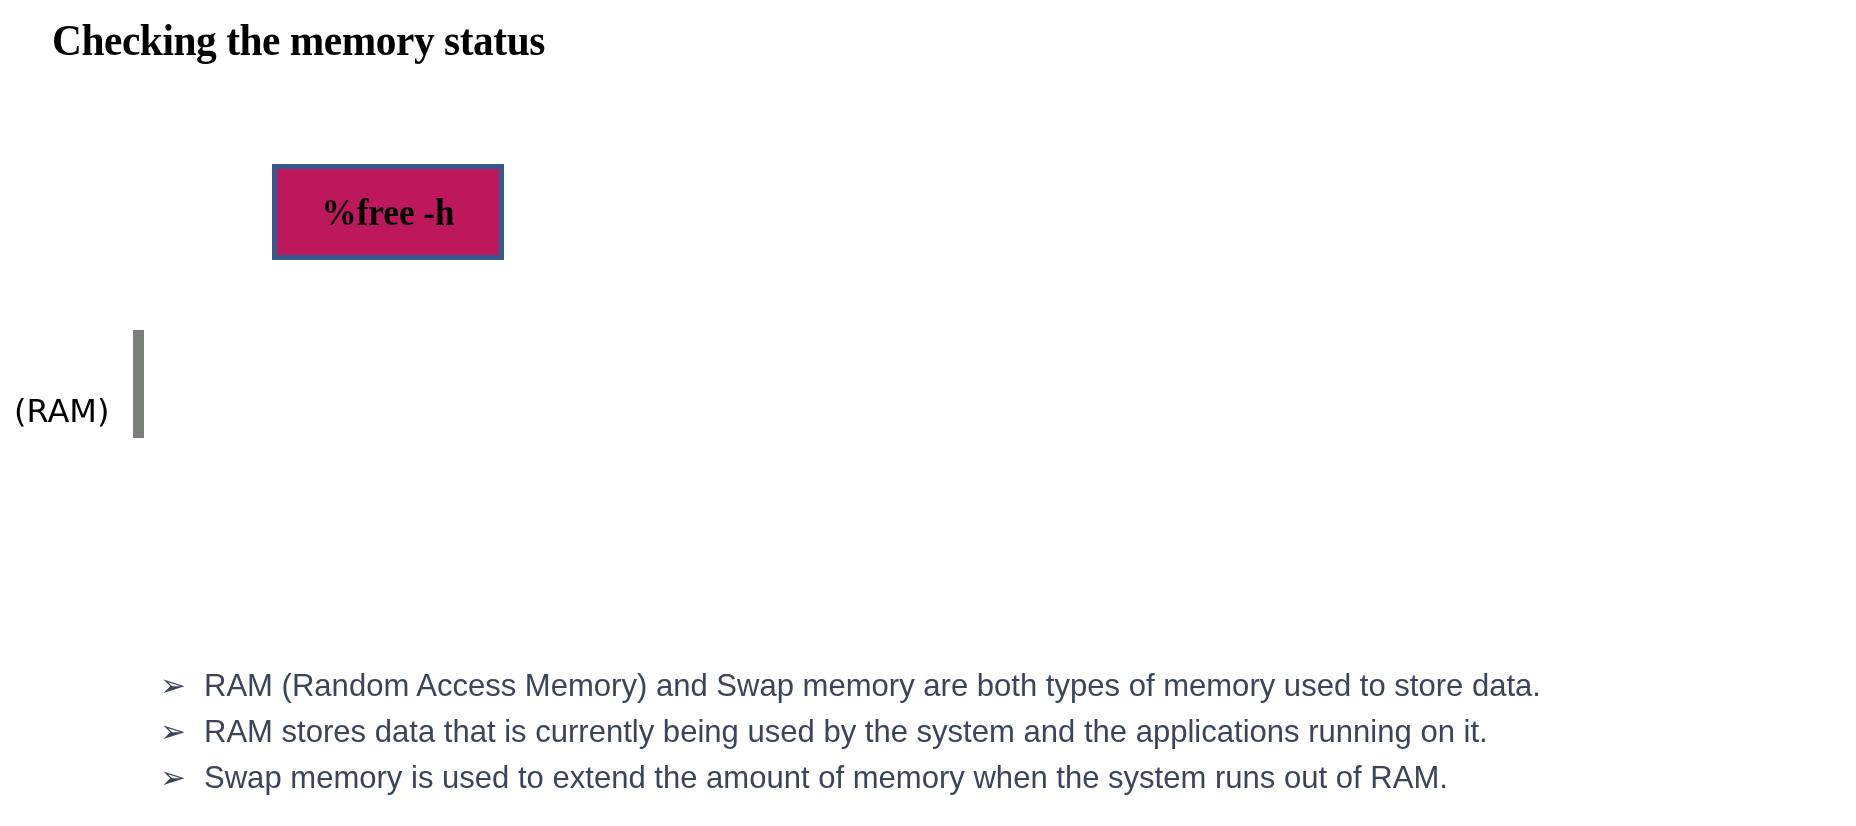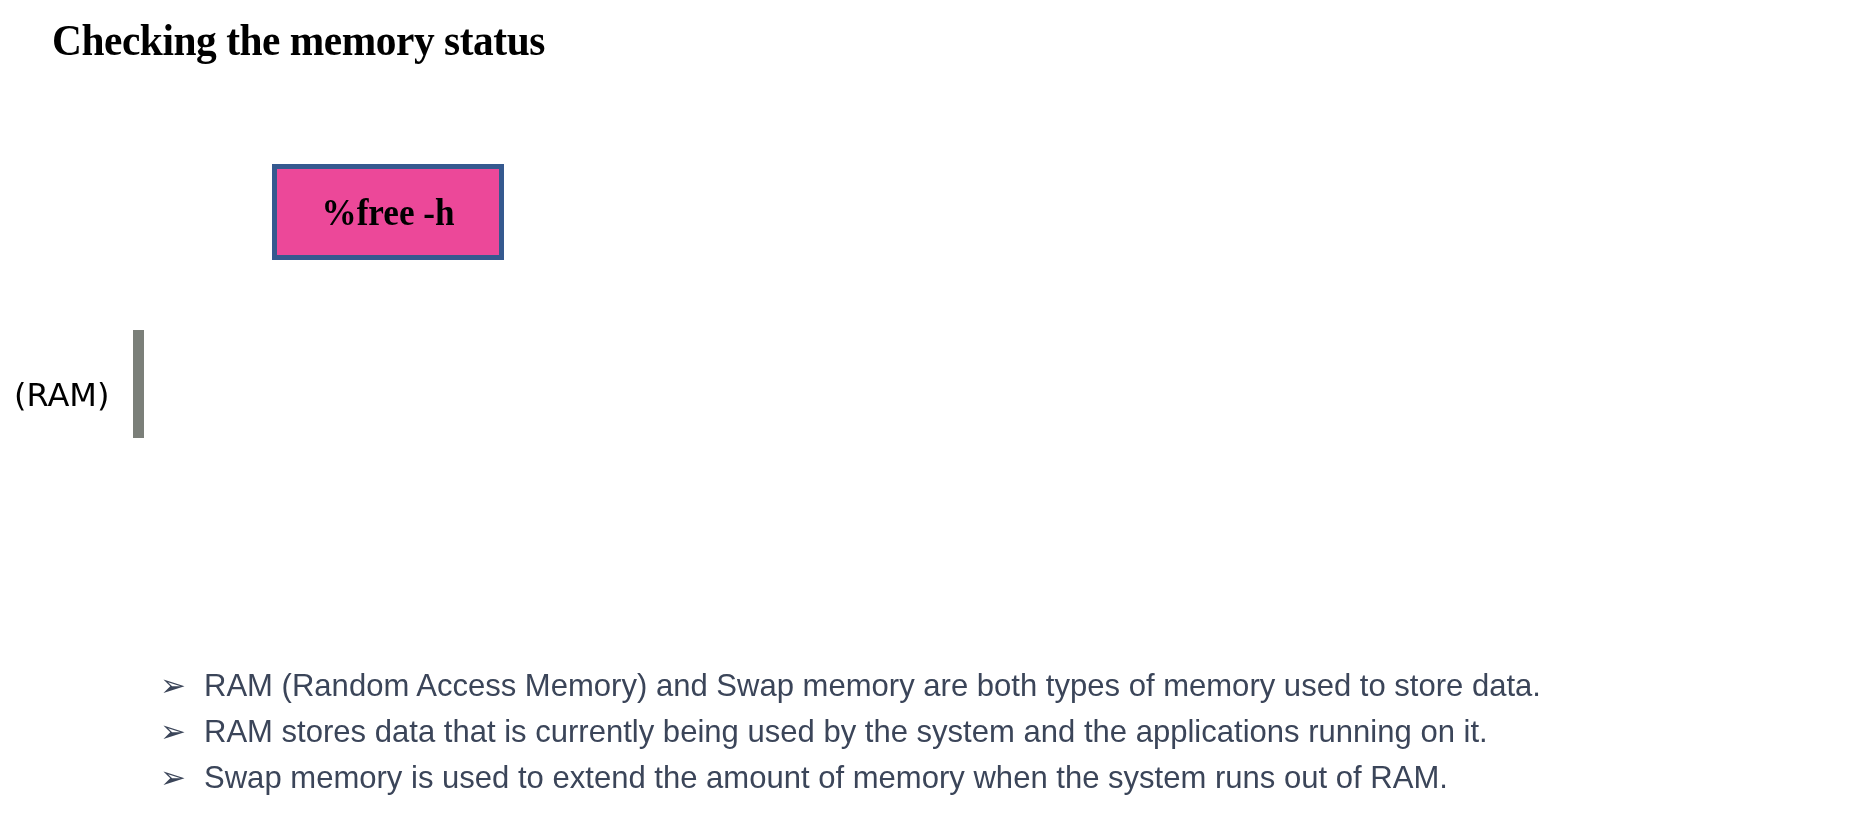--- a/index.html
+++ b/index.html
@@ -32,21 +32,21 @@
 
   
   .command-box {
     position: absolute;
     left: 272px;
     top: 164px;
     width: 232px;
     height: 96px;
     box-sizing: border-box;
     border: 5px solid #35598f;
-    background: #ec4899;
+    background: #be185d;
     display: flex;
     align-items: center;
     justify-content: center;
   }
   .command-text {
     font-family: "Liberation Serif", serif;
     font-weight: bold;
     font-size: 37px;
     color: #000000;
     white-space: nowrap;
@@ -88,21 +88,21 @@
     top: 0px;
     width: 11px;
     height: 145px;
     background: #7b7f79;
   }
 
   
   .ram-label {
     position: absolute;
     left: 14px;
-    top: 376px;
+    top: 392px;
     font-family: "DejaVu Sans", sans-serif;
     font-size: 32px;
     color: #000000;
     white-space: nowrap;
   }
 
   
   .bullet-list {
     position: absolute;
     left: 160px;

